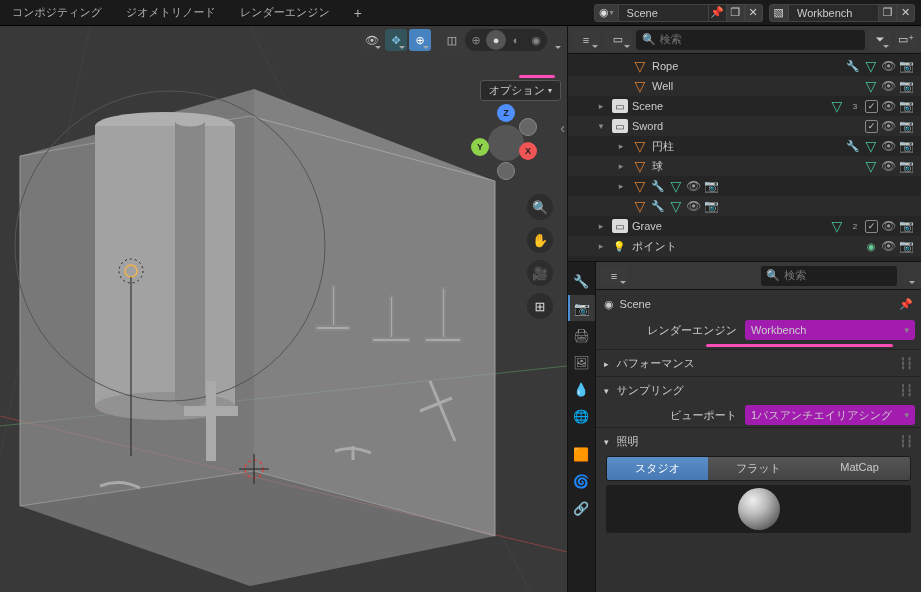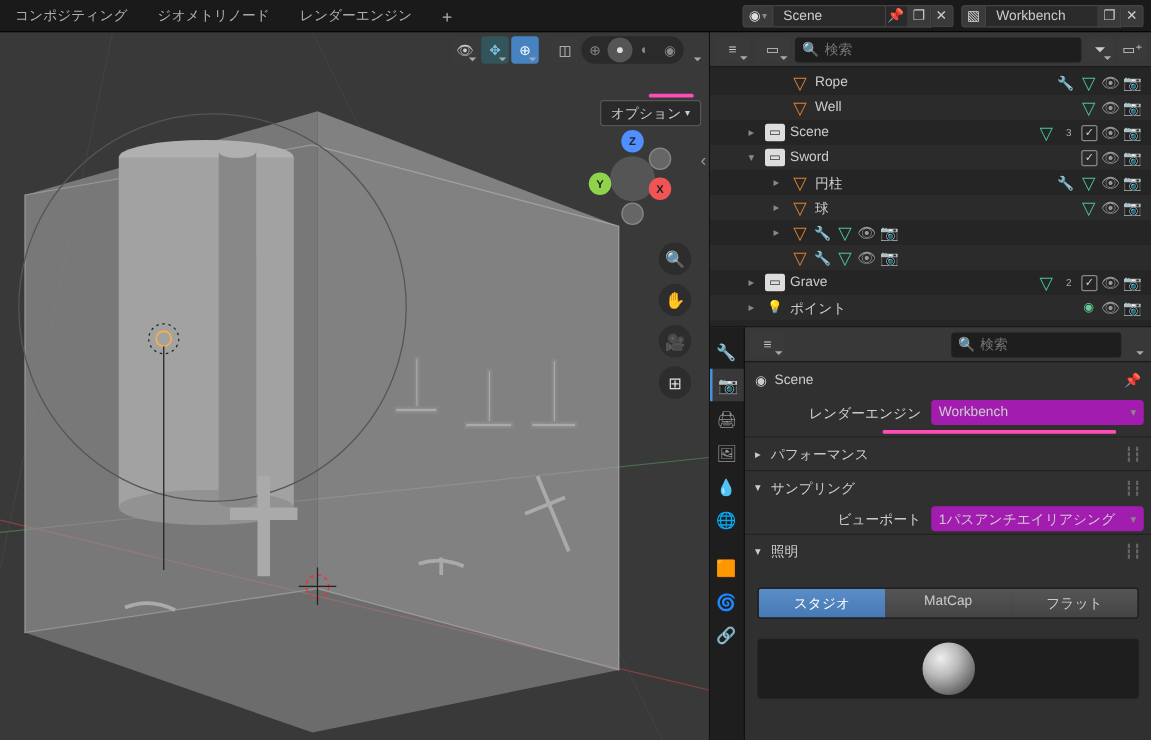--- a/index.html
+++ b/index.html
@@ -71,21 +71,21 @@
 .breadcrumb { height: 28px; display: flex; align-items: center; padding: 0 8px; gap: 6px; background: #303030; }
 .bc-pin { position: absolute; right: 8px; color: #888; }
 .prop-section { border-top: 1px solid #222; }
 .section-header { height: 26px; display: flex; align-items: center; padding: 0 8px; gap: 6px; cursor: pointer; }
 .section-header .drag { margin-left: auto; color: #666; }
 .field-row { display: flex; align-items: center; height: 24px; padding: 1px 6px; gap: 4px; }
 .field-label { flex: 1; text-align: right; padding-right: 4px; color: #d0d0d0; }
 .field-value { width: 170px; background: #a21caf; height: 20px; border-radius: 3px; display: flex; align-items: center; padding: 0 6px; position: relative; cursor: pointer; }
 .field-value.dd::after { content: '▾'; position: absolute; right: 6px; font-size: 9px; color: #888; }
 .pink-row-underline { height: 3px; background: #ff4db8; border-radius: 2px; margin: 2px 28px 2px 110px; }
-.lighting-tabs { display: flex; margin: 16px 10px; border-radius: 3px; overflow: hidden; border: 1px solid #1a1a1a; }
+.lighting-tabs { display: flex; margin: 2px 10px; border-radius: 3px; overflow: hidden; border: 1px solid #1a1a1a; }
 .lt-tab { flex: 1; text-align: center; padding: 4px 0; background: linear-gradient(#555,#444); cursor: pointer; }
 .lt-tab.active { background: linear-gradient(#5a8ec8,#4779b4); color: #fff; }
 .sphere-preview { margin: 4px 10px; height: 48px; background: #1e1e1e; border-radius: 3px; position: relative; display: flex; align-items: center; justify-content: center; }
 .sphere { width: 42px; height: 42px; border-radius: 50%; background: radial-gradient(circle at 35% 30%, #eee, #bbb 35%, #666 75%, #333); }
 .tri-caret::before { content: '▾'; font-size: 9px; margin-right: 2px; }
 .tri-caret.closed::before { content: '▸'; }
 </style>
 </head>
 <body>
 
@@ -410,22 +410,22 @@
           </div>
         </div>
         <div class="prop-section">
           <div class="section-header">
             <span class="tri-caret"></span>
               <span>照明</span>
               <span class="drag">┇┇</span>
           </div>
           <div class="lighting-tabs">
             <div class="lt-tab active">スタジオ</div>
+            <div class="lt-tab">フラット</div>
             <div class="lt-tab">MatCap</div>
-            <div class="lt-tab">フラット</div>
           </div>
           <div style="position:relative;">
             <div class="sphere-preview">
                 <div class="sphere"></div>
               </div>
 
           </div>
         </div>
       </div>
     </div>

